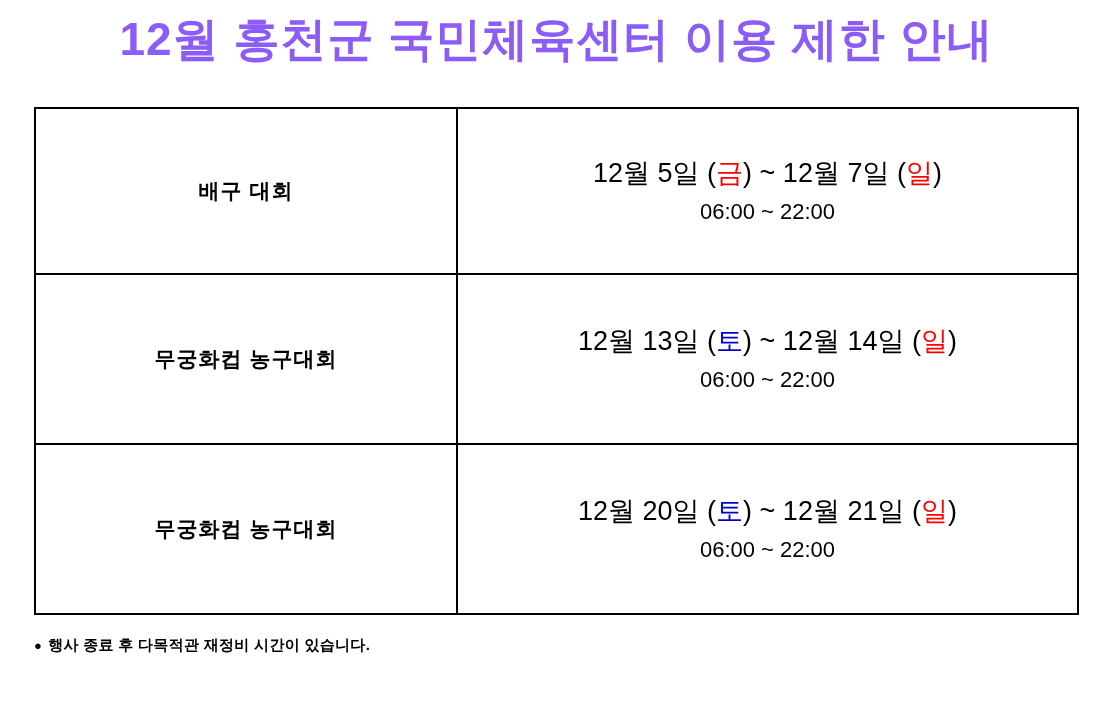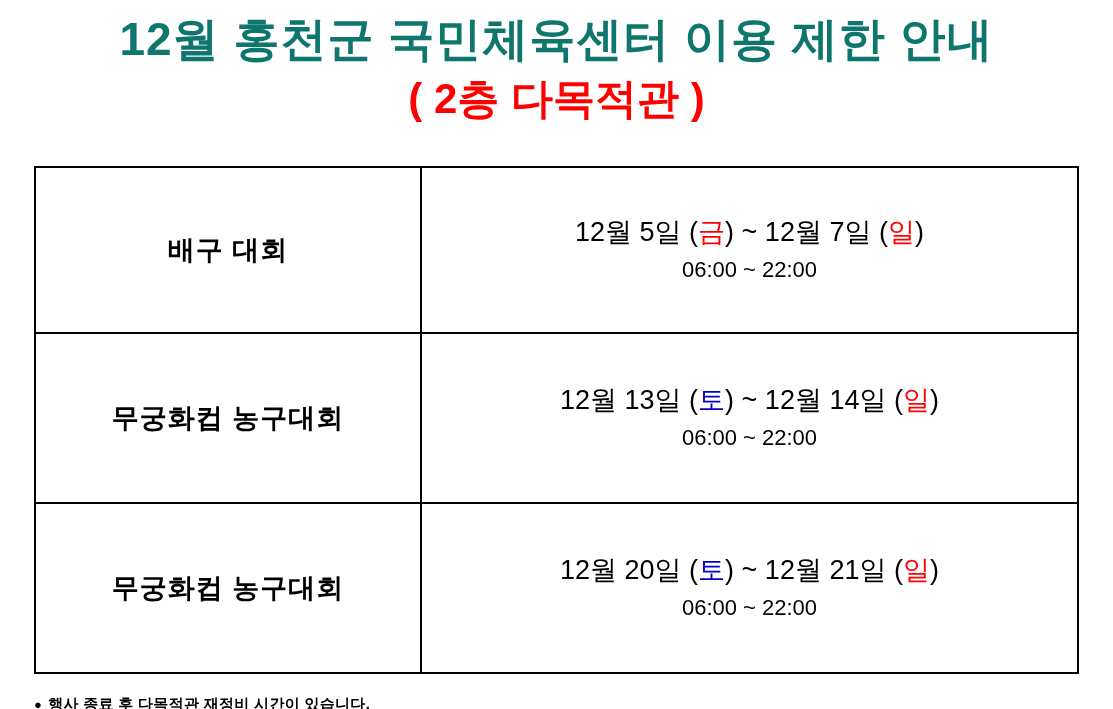--- a/index.html
+++ b/index.html
@@ -22,21 +22,21 @@
   }
   .title-block {
     text-align: center;
     padding-top: 12px;
   }
   .title-main {
     font-size: 46px;
     font-weight: bold;
     letter-spacing: 1px;
     line-height: 1.2;
-    color: #0f766e;
+    color: #8b5cf6;
     white-space: pre;
     text-align: center;
   }
   .title-sub {
     font-size: 42px;
     font-weight: bold;
     color: #ff0000;
     line-height: 1.25;
     margin-top: 6px;
     white-space: pre;
@@ -49,24 +49,24 @@
     border-collapse: collapse;
     table-layout: fixed;
   }
   table.schedule td {
     border: 2px solid #000000;
     vertical-align: middle;
     text-align: center;
   }
   td.event-cell {
     width: 372px;
-    font-size: 27px;
+    font-size: 21px;
     font-weight: bold;
     letter-spacing: 1px;
-    padding: 10px 6px;
+    padding: 10px 24px;
   }
   td.detail-cell {
     padding: 14px 6px;
   }
   .detail-line1 {
     font-size: 27px;
     line-height: 1.5;
     white-space: pre;
   }
   .detail-line2 {
@@ -95,21 +95,20 @@
     font-size: 13px;
   }
 </style>
 </head>
 <body>
 
 <div class="page">
 
   <div class="title-block">
     <div class="title-main">12월 홍천군 국민체육센터 이용 제한 안내</div>
-    <div class="title-sub">( 2층 다목적관 )</div>
   </div>
 
   <div class="table-wrap">
     <table class="schedule">
       <tbody>
         <tr class="row-1">
           <td class="event-cell">배구 대회</td>
           <td class="detail-cell">
             <div class="detail-line1"><span>12월 5일 (</span><span class="dow-red">금</span><span>) ~ 12월 7일 (</span><span class="dow-red">일</span><span>)</span></div>
             <div class="detail-line2">06:00 ~ 22:00</div>

